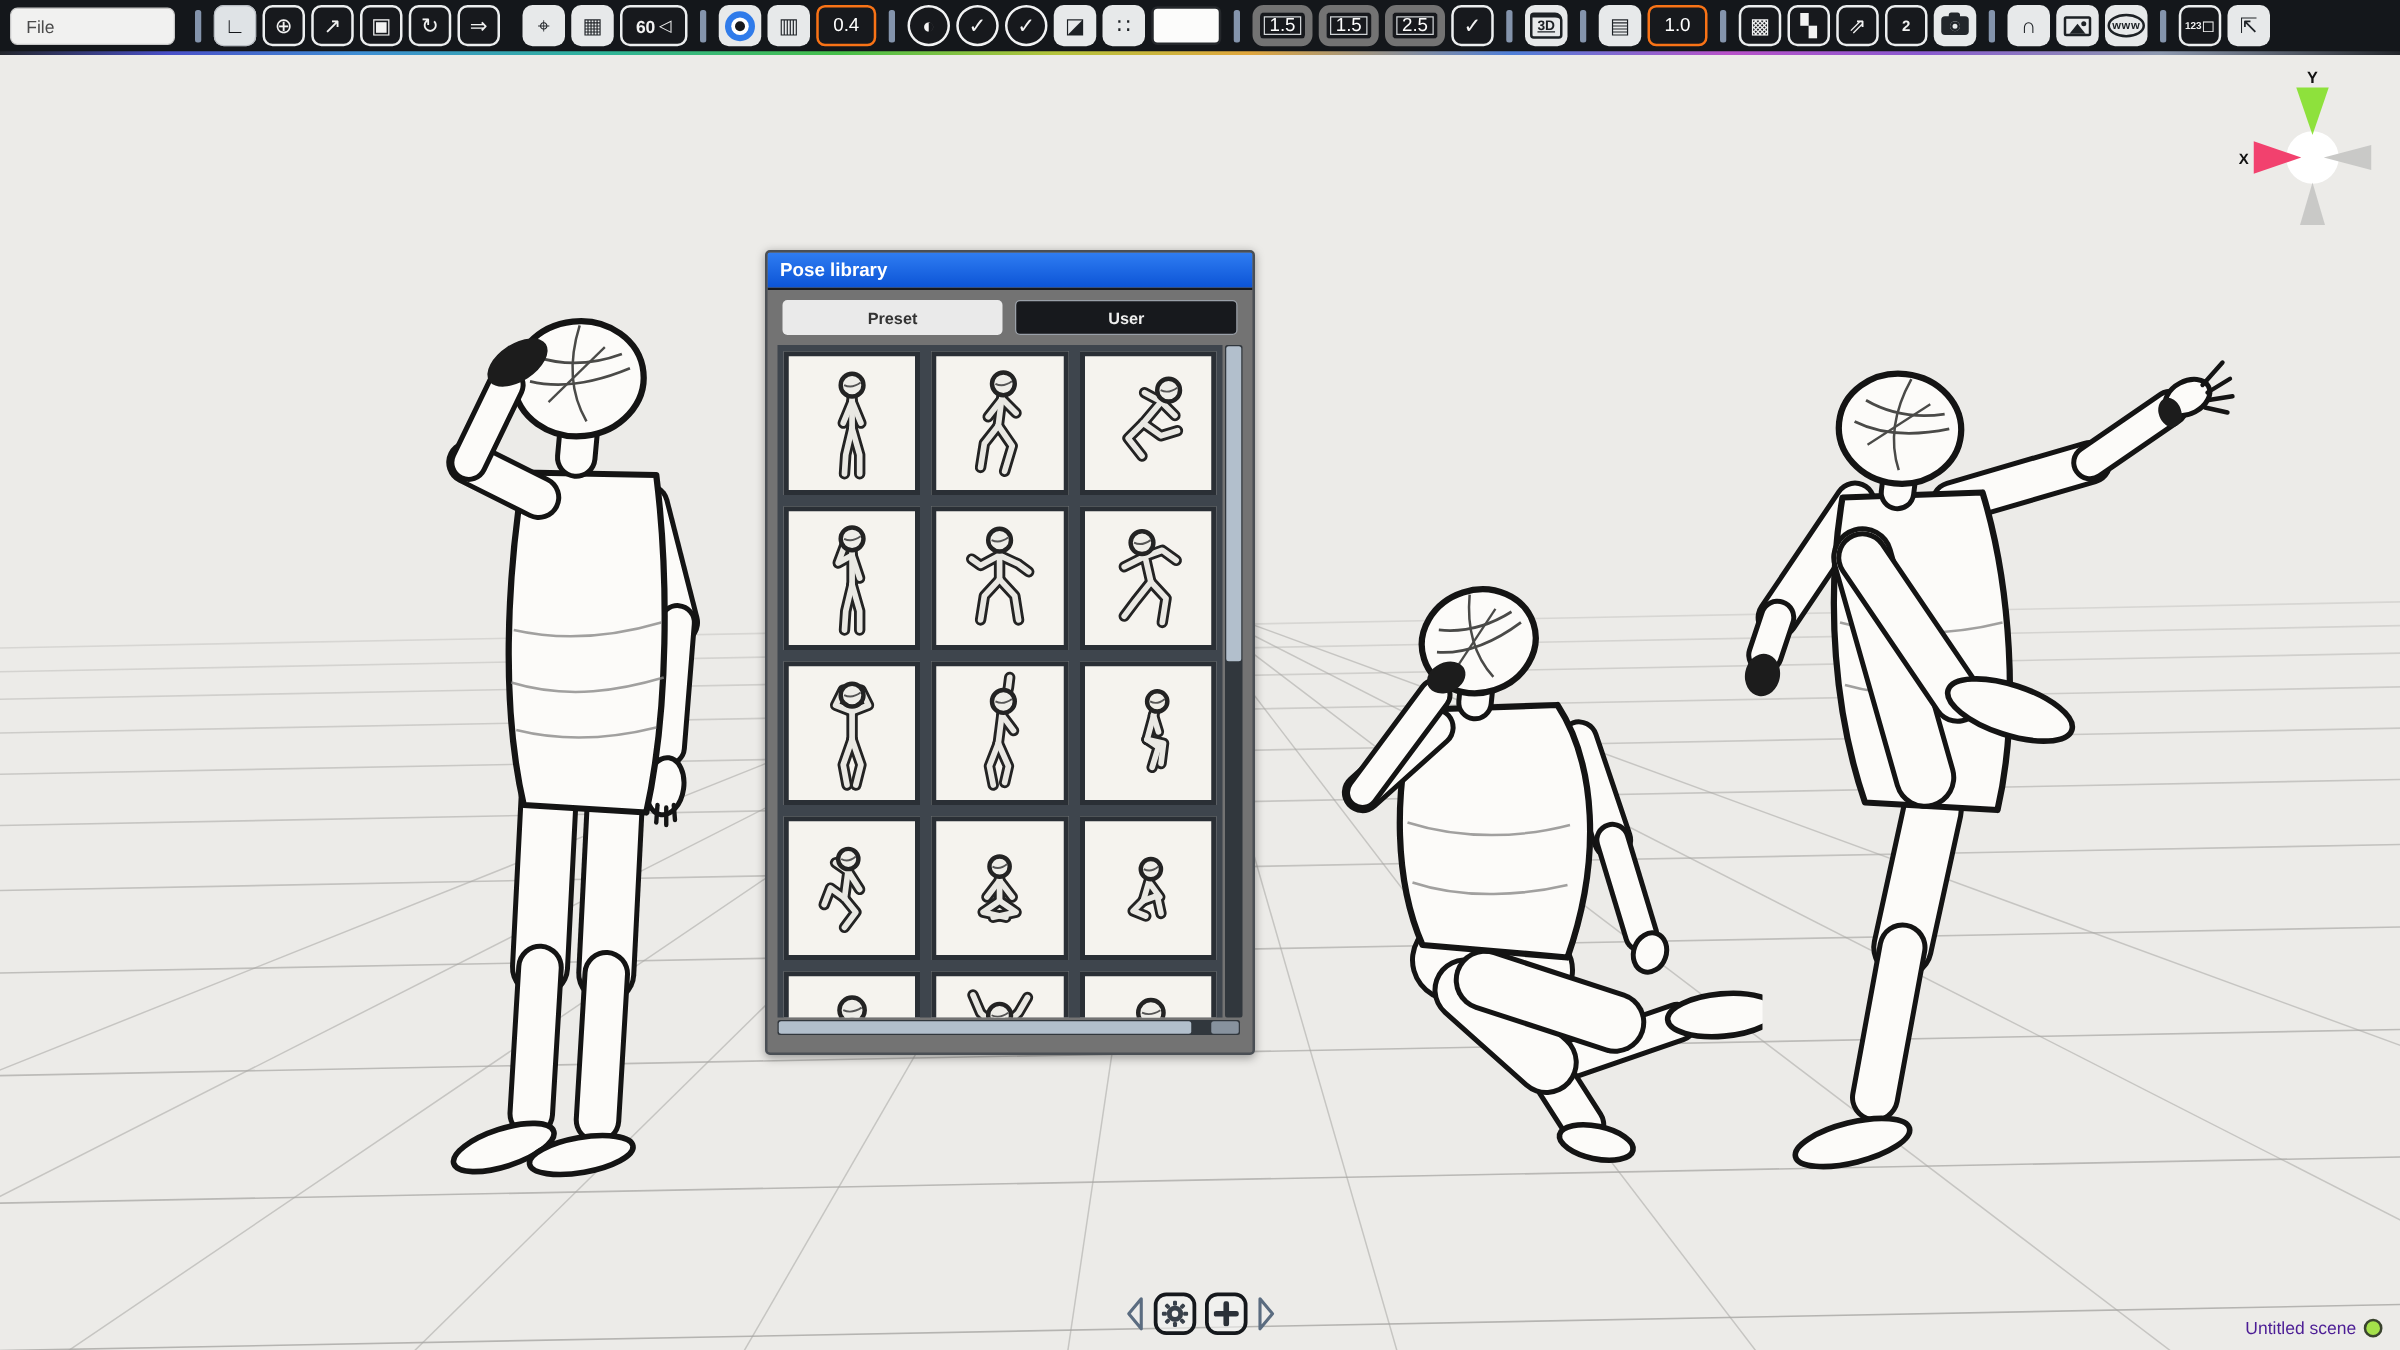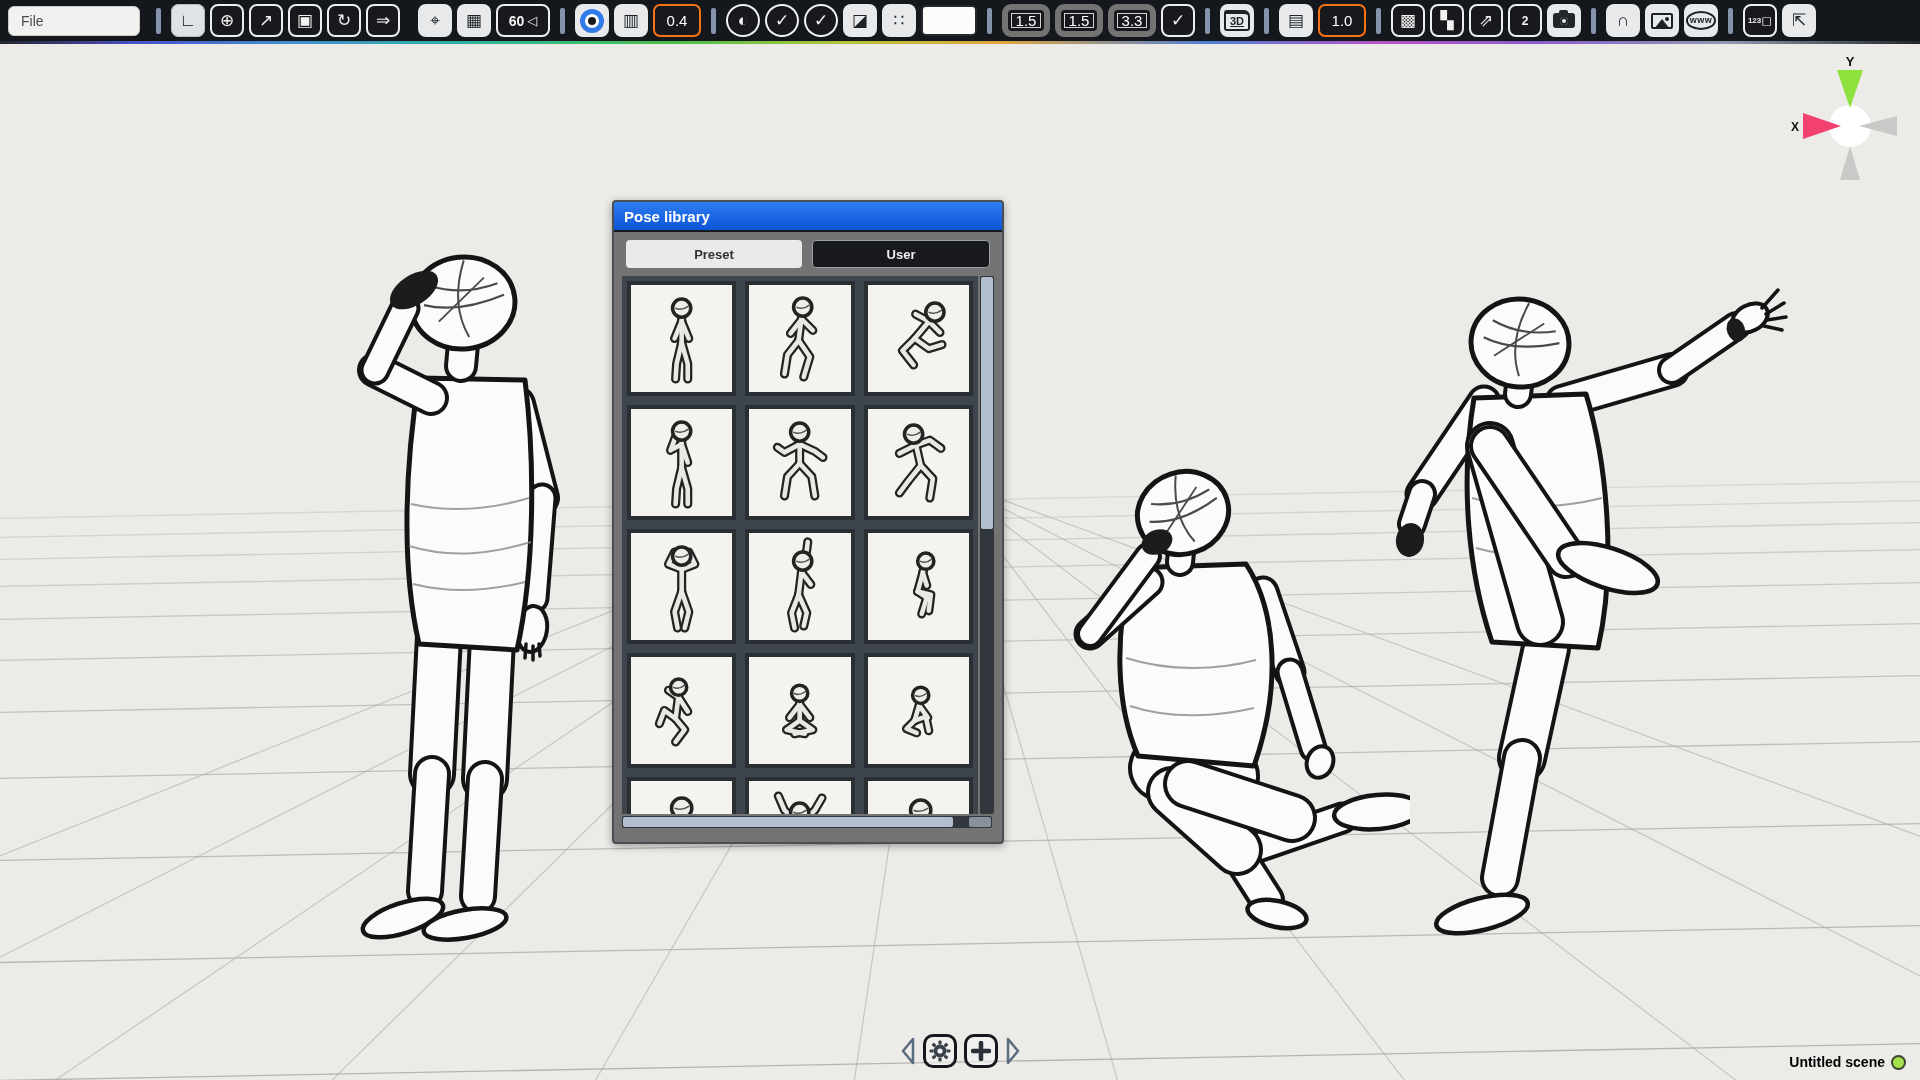--- a/index.html
+++ b/index.html
@@ -108,21 +108,21 @@
   
   .bottom-controls{
     position:absolute; left:0; right:0; bottom:12px; display:flex;
     justify-content:center; align-items:center; gap:7px; z-index:30;
   }
   .ctl-frame{ width:34px; height:34px; border:3px solid #15181c; border-radius:10px;
     background:rgba(244,243,241,.6); display:flex; align-items:center; justify-content:center; }
 
   
   .scene-label{ position:absolute; right:14px; bottom:10px; display:flex; align-items:center; gap:6px; z-index:30; }
-  .scene-label span.txt{ font-size:14px; font-weight:bold; color:#000000;text-align:center; }
+  .scene-label span.txt{ font-size:14px; font-weight:normal; color:#4c1d95;text-align:center; }
   .scene-dot{ width:15px; height:15px; border-radius:50%; background:#a4e04a; border:2px solid #39432d; }
 </style>
 </head>
 <body>
 
 <div class="app">
 
   <div class="toolbar" id="toolbar">
       <div class="tb-file">File</div>
       <div class="tb-div"></div>
@@ -152,21 +152,21 @@
       <div class="tb-div"></div>
       <div class="tb-btn tb-dark-round">◐</div>
       <div class="tb-btn tb-dark-round">✓</div>
       <div class="tb-btn tb-dark-round">✓</div>
       <div class="tb-btn tb-light">◪</div>
       <div class="tb-btn tb-light">∷</div>
       <div class="tb-swatch"></div>
       <div class="tb-div"></div>
       <div class="tb-pill">1.5</div>
       <div class="tb-pill">1.5</div>
-      <div class="tb-pill">3.3</div>
+      <div class="tb-pill">2.5</div>
       <div class="tb-btn tb-dark">✓</div>
       <div class="tb-div"></div>
       <div class="tb-btn tb-light">
         <span class="tb-3d">3D</span>
       </div>
       <div class="tb-div"></div>
       <div class="tb-btn tb-light">▤</div>
       <div class="tb-val">1.0</div>
       <div class="tb-div"></div>
       <div class="tb-btn tb-dark">▩</div>

